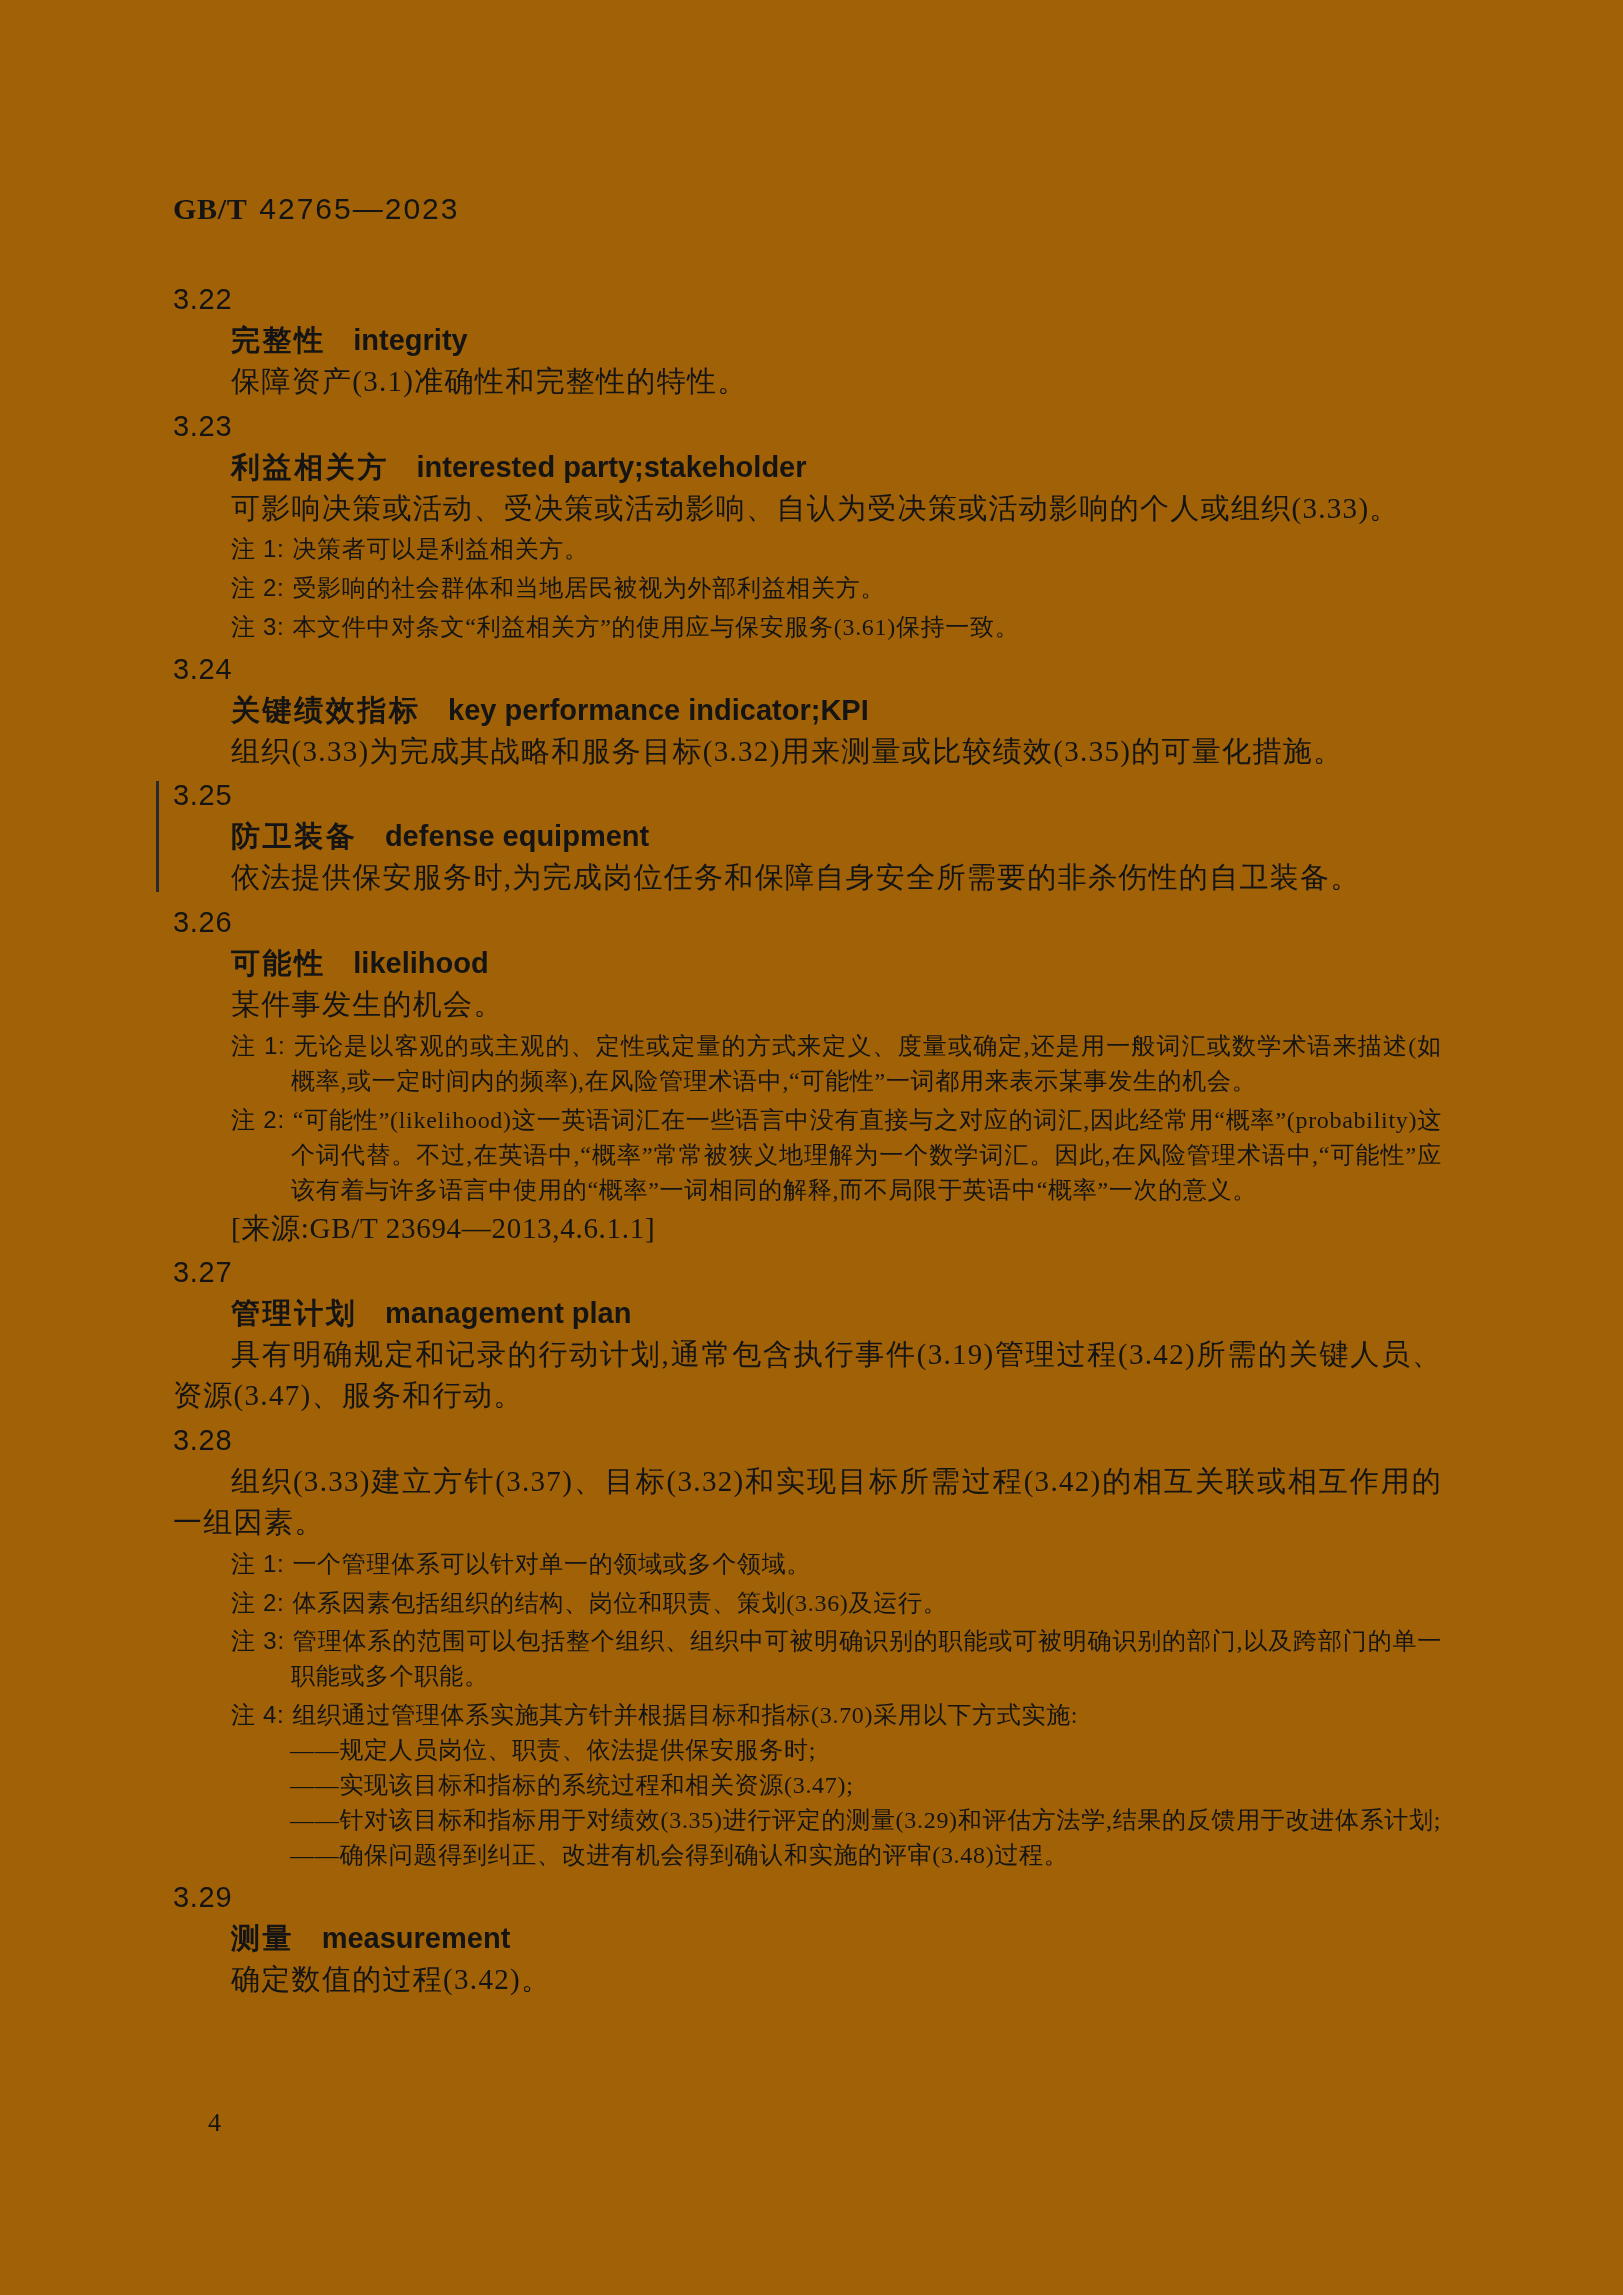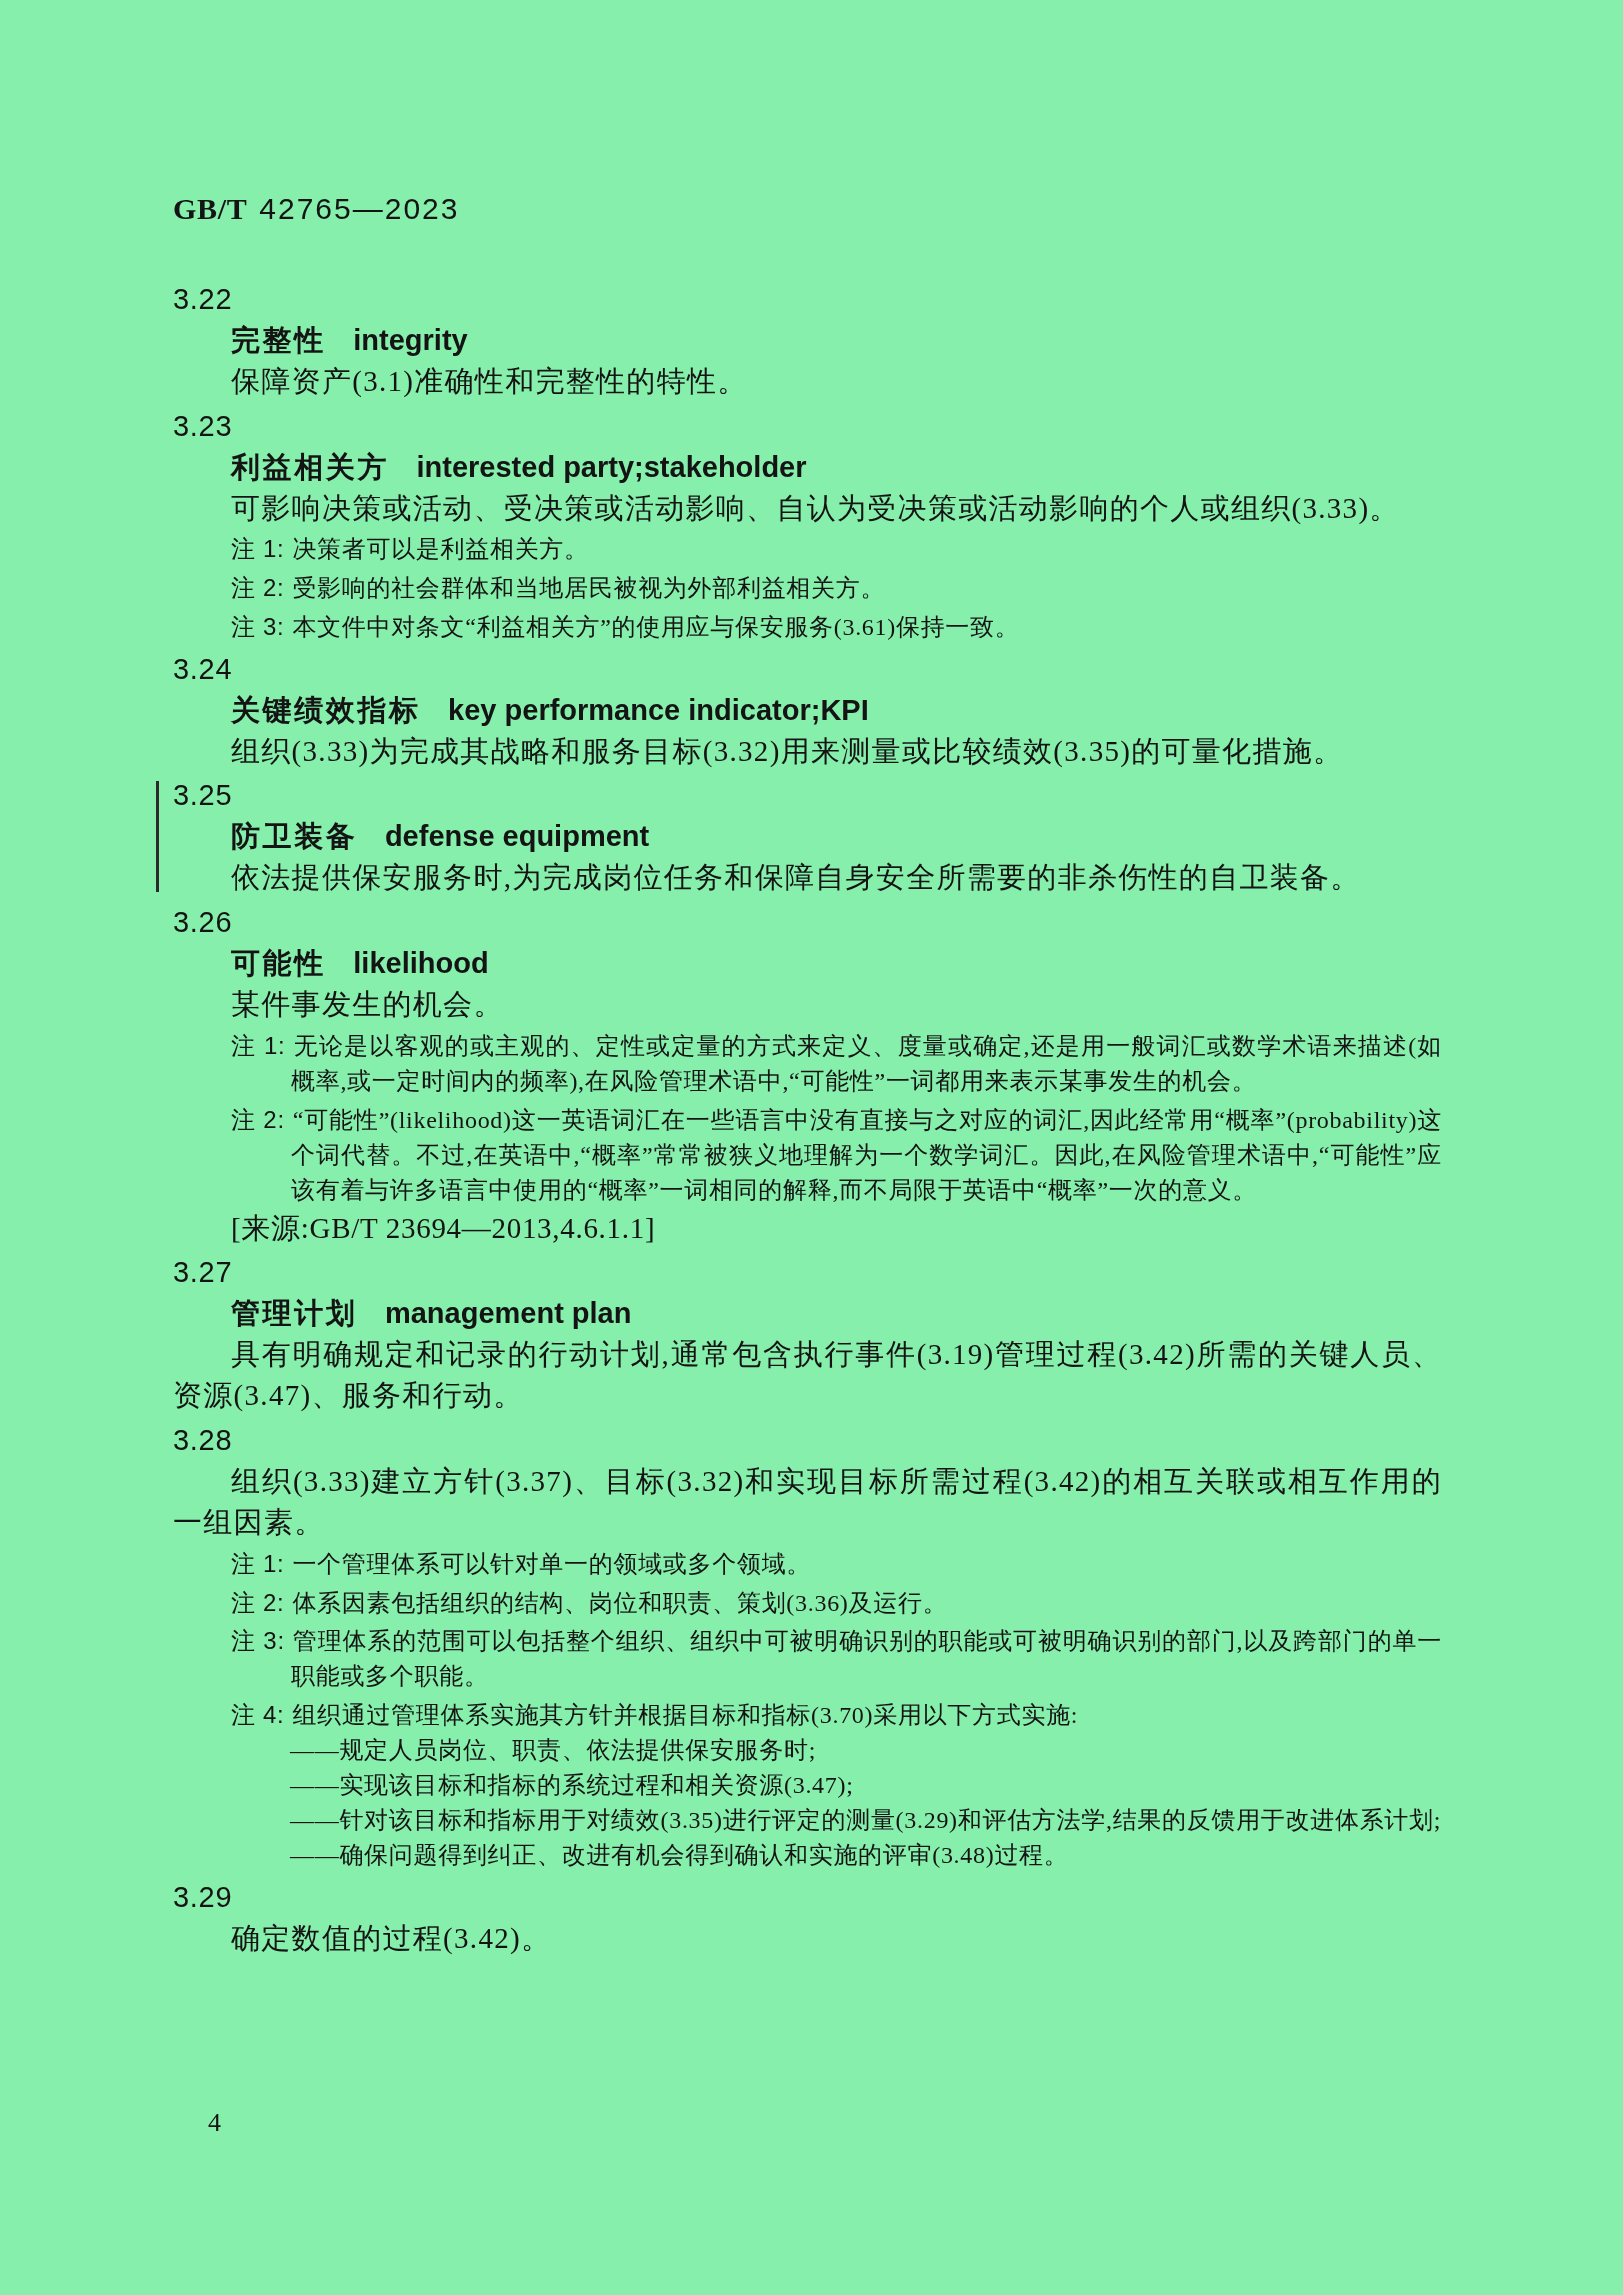--- a/index.html
+++ b/index.html
@@ -2,21 +2,21 @@
 <html lang="zh" style="font-size:10.5px"><head>
 <meta charset="utf-8">
 <style>
   html, body { margin: 0; padding: 0; }
   body { background: #e8e8e8; }
   .page {
     position: relative;
     width: 1623px;
     height: 2295px;
     margin: 0 auto;
-    background: #86efac;
+    background: #a16207;
     color: #141414;
     font-family: "Liberation Serif", "DejaVu Serif", serif;
     overflow: hidden;
   }
   
   .doc-header {
     position: absolute;
     left: 173px;
     top: 192px;
     font-size: 30px;
@@ -173,19 +173,20 @@
         <div class="note"><span class="note-label">注 2:</span><span class="note-text">体系因素包括组织的结构、岗位和职责、策划(3.36)及运行。</span></div>
         <div class="note"><span class="note-label">注 3:</span><span class="note-text">管理体系的范围可以包括整个组织、组织中可被明确识别的职能或可被明确识别的部门,以及跨部门的单一职能或多个职能。</span></div>
         <div class="note"><span class="note-label">注 4:</span><span class="note-text">组织通过管理体系实施其方针并根据目标和指标(3.70)采用以下方式实施:</span></div>
         <p class="dash-item">——规定人员岗位、职责、依法提供保安服务时;</p>
         <p class="dash-item">——实现该目标和指标的系统过程和相关资源(3.47);</p>
         <p class="dash-item">——针对该目标和指标用于对绩效(3.35)进行评定的测量(3.29)和评估方法学,结果的反馈用于改进体系计划;</p>
         <p class="dash-item">——确保问题得到纠正、改进有机会得到确认和实施的评审(3.48)过程。</p>
       </section>
       <section class="sec">
         <div class="sec-num">3.29</div>
+        <div class="term-line"><span class="term-zh">测量</span><span class="term-en">measurement</span></div>
         <p class="def">确定数值的过程(3.42)。</p>
       </section>
     </main>
 
   <div class="page-number">4</div>
 </div>
 
 
 </body></html>

